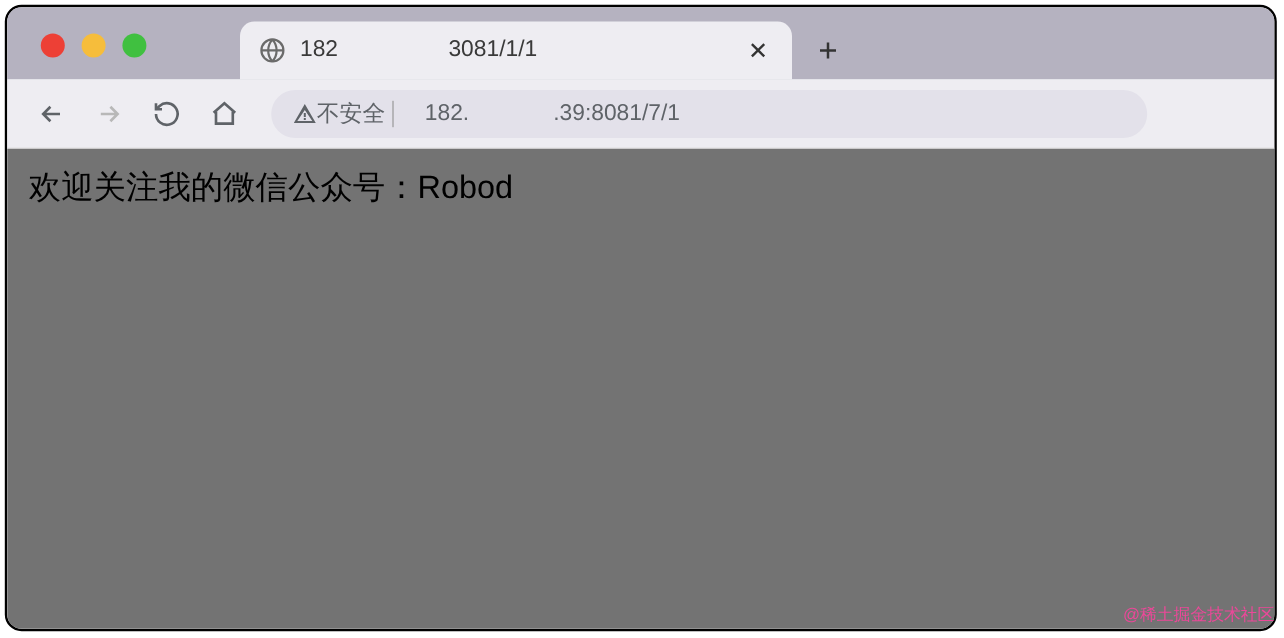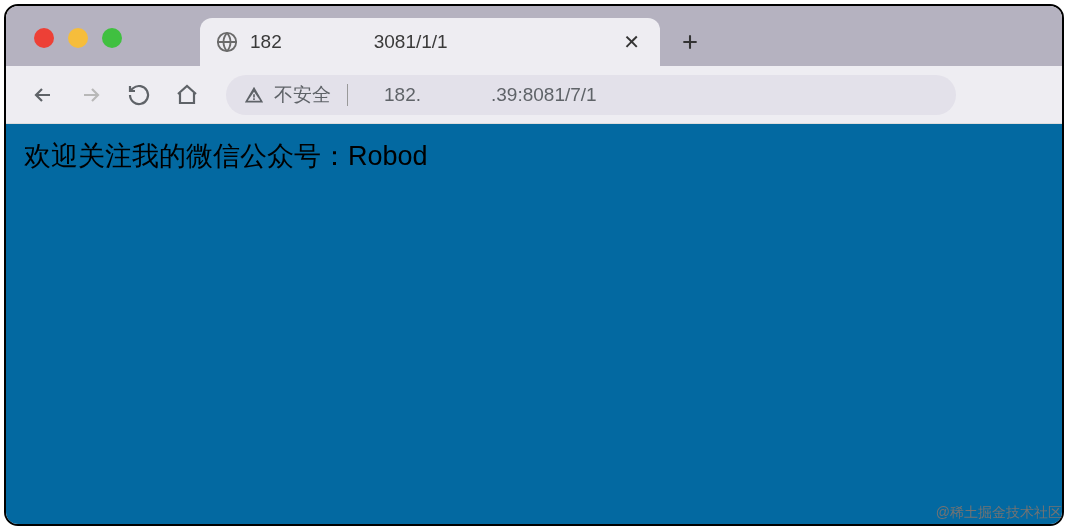--- a/index.html
+++ b/index.html
@@ -121,21 +121,20 @@
     .nav-btn.disabled { color: #b8b8b8; cursor: default; }
     .nav-btn svg { width: 24px; height: 24px; }
     .address-bar {
       flex: 1;
       height: 40px;
       background: #e3e1ea;
       border-radius: 20px;
       display: flex;
       align-items: center;
       padding: 0 18px;
-      gap: 10px;
       margin-left: 8px;
       max-width: 730px;
     }
     .warn-icon {
       width: 20px;
       height: 20px;
       color: #5f6368;
       flex-shrink: 0;
     }
     .insecure {
@@ -159,34 +158,34 @@
     }
     .url-wrap .mask {
       display: inline-block;
       width: 70px;
       height: 20px;
       background: #e3e1ea;
       vertical-align: middle;
     }
     .content {
       flex: 1;
-      background: #0369a1;
+      background: #737373;
       padding: 14px 18px;
     }
     .content-text {
       font-size: 27px;
       color: #000;
       font-weight: 400;
     }
     .watermark {
       position: absolute;
       right: 8px;
       bottom: 10px;
       font-size: 14px;
-      color: #737373;
+      color: #ec4899;
       margin-left: 32px;
     }
   </style>
 </head>
 <body>
 
 <div class="browser-window">
   <div class="tab-bar">
     <div class="window-controls">
       <div class="ctl red"></div>

